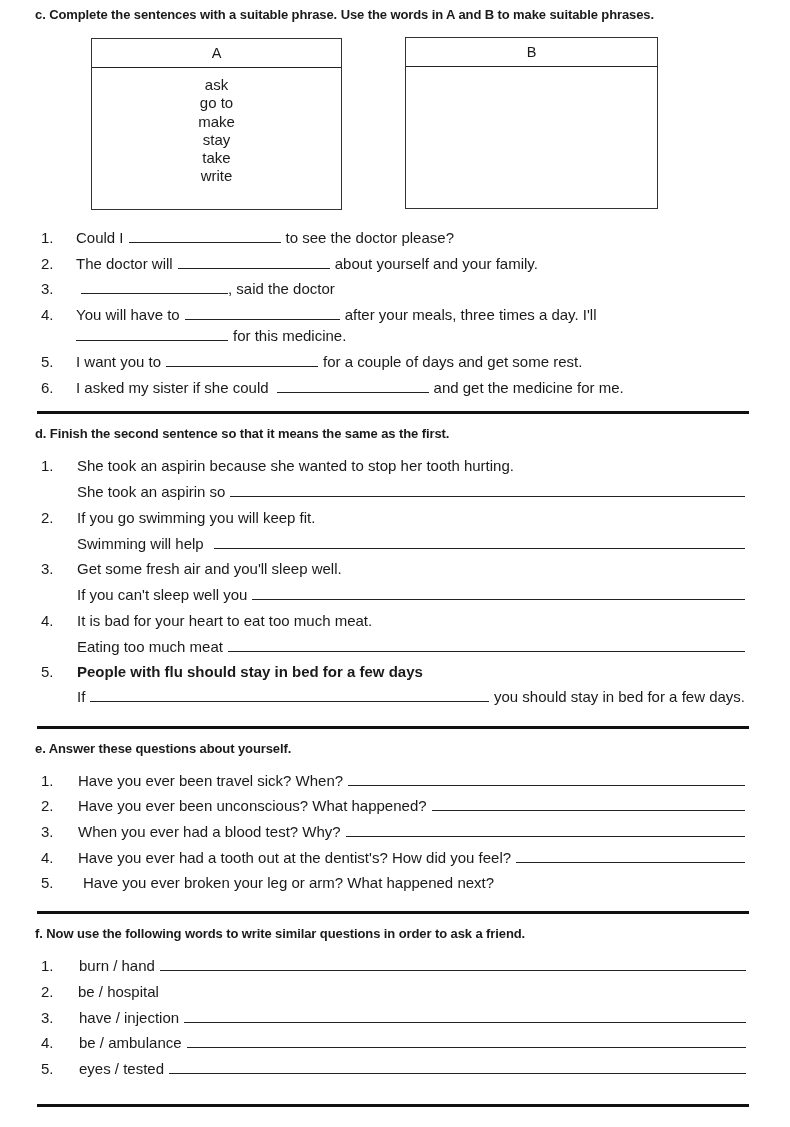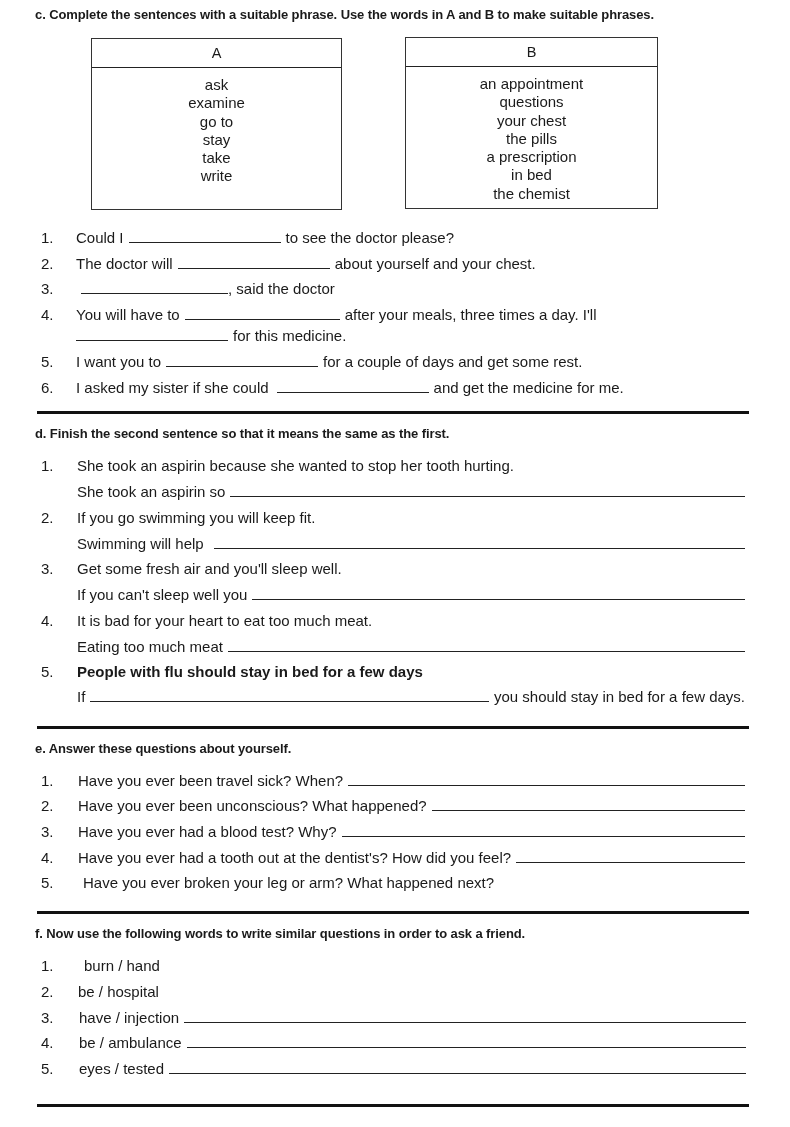--- a/index.html
+++ b/index.html
@@ -16,53 +16,44 @@
 </style>
 </head>
 <body>
 
 <div class="heading" style="top:7px;">c. Complete the sentences with a suitable phrase. Use the words in A and B to make suitable phrases.</div>
 
 <div class="box" style="left:91px; top:38px; width:251px; height:172px;">
   <div class="head">A</div>
   <ul>
     <li>ask</li>
-    <li>examine</li>
     <li>go to</li>
+    <li>make</li>
     <li>stay</li>
     <li>take</li>
     <li>write</li>
   </ul>
 </div>
 
 <div class="box" style="left:405px; top:37px; width:253px; height:172px;">
   <div class="head">B</div>
-  <ul>
-    <li>an appointment</li>
-    <li>questions</li>
-    <li>your chest</li>
-    <li>the pills</li>
-    <li>a prescription</li>
-    <li>in bed</li>
-    <li>the chemist</li>
-  </ul>
 </div>
 
 <span class="num" style="top:229px;">1.</span>
 <div class="row" style="left:76px; top:229px;">
   <span>Could I</span>
   <span class="blank" style="width:152px;"></span>
   <span>to see the doctor please?</span>
 </div>
 
 <span class="num" style="top:255px;">2.</span>
 <div class="row" style="left:76px; top:255px;">
   <span>The doctor will</span>
   <span class="blank" style="width:152px;"></span>
-  <span>about yourself and your chest.</span>
+  <span>about yourself and your family.</span>
 </div>
 
 <span class="num" style="top:280px;">3.</span>
 <div class="row" style="left:76px; top:280px;">
   <span class="blank" style="width:147px; margin-right:0;"></span>
   <span>, said the doctor</span>
 </div>
 
 <span class="num" style="top:306px;">4.</span>
 <div class="row" style="left:76px; top:306px;">
@@ -140,42 +131,42 @@
 </div>
 
 <span class="num" style="top:797px;">2.</span>
 <div class="row" style="left:78px; top:797px; width:667px;">
   <span>Have you ever been unconscious? What happened?</span>
   <span class="blank" style="flex:1; margin-right:0;"></span>
 </div>
 
 <span class="num" style="top:823px;">3.</span>
 <div class="row" style="left:78px; top:823px; width:667px;">
-  <span>Have you ever had a blood test? Why?</span>
+  <span>When you ever had a blood test? Why?</span>
   <span class="blank" style="flex:1; margin-right:0;"></span>
 </div>
 
 <span class="num" style="top:849px;">4.</span>
 <div class="row" style="left:78px; top:849px; width:667px;">
   <span>Have you ever had a tooth out at the dentist's? How did you feel?</span>
   <span class="blank" style="flex:1; margin-right:0;"></span>
 </div>
 
 <span class="num" style="top:874px;">5.</span>
 <div class="row" style="left:78px; top:874px; width:667px;flex-direction:column;">
   <span>Have you ever broken your leg or arm? What happened next?</span>
   <span class="blank" style="flex:1; margin-right:0;"></span>
 </div>
 
 <div class="rule" style="top:911px;"></div>
 
 <div class="heading" style="top:926px;">f. Now use the following words to write similar questions in order to ask a friend.</div>
 
 <span class="num" style="top:957px;">1.</span>
-<div class="row" style="left:79px; top:957px; width:667px;flex-direction:column;">
+<div class="row" style="left:79px; top:957px; width:667px;">
   <span>burn / hand</span>
   <span class="blank" style="flex:1; margin-right:0;"></span>
 </div>
 
 <span class="num" style="top:983px;">2.</span>
 <div class="row" style="left:73px; top:983px; width:667px;flex-direction:column;">
   <span>be / hospital</span>
   <span class="blank" style="flex:1; margin-right:0;"></span>
 </div>
 

